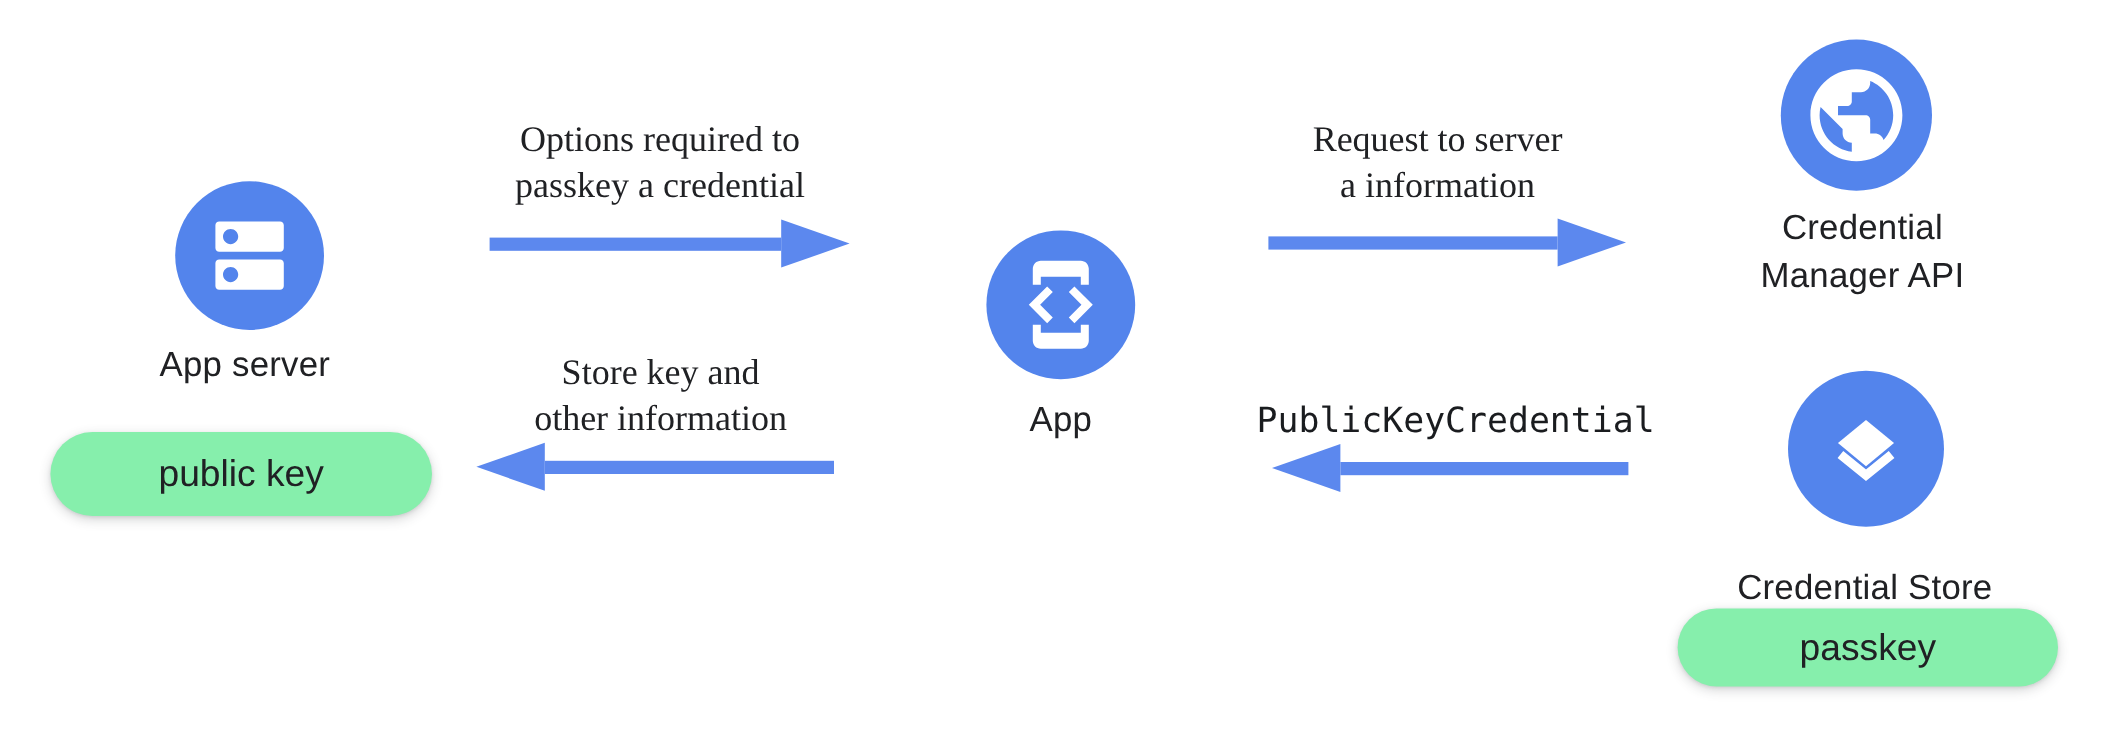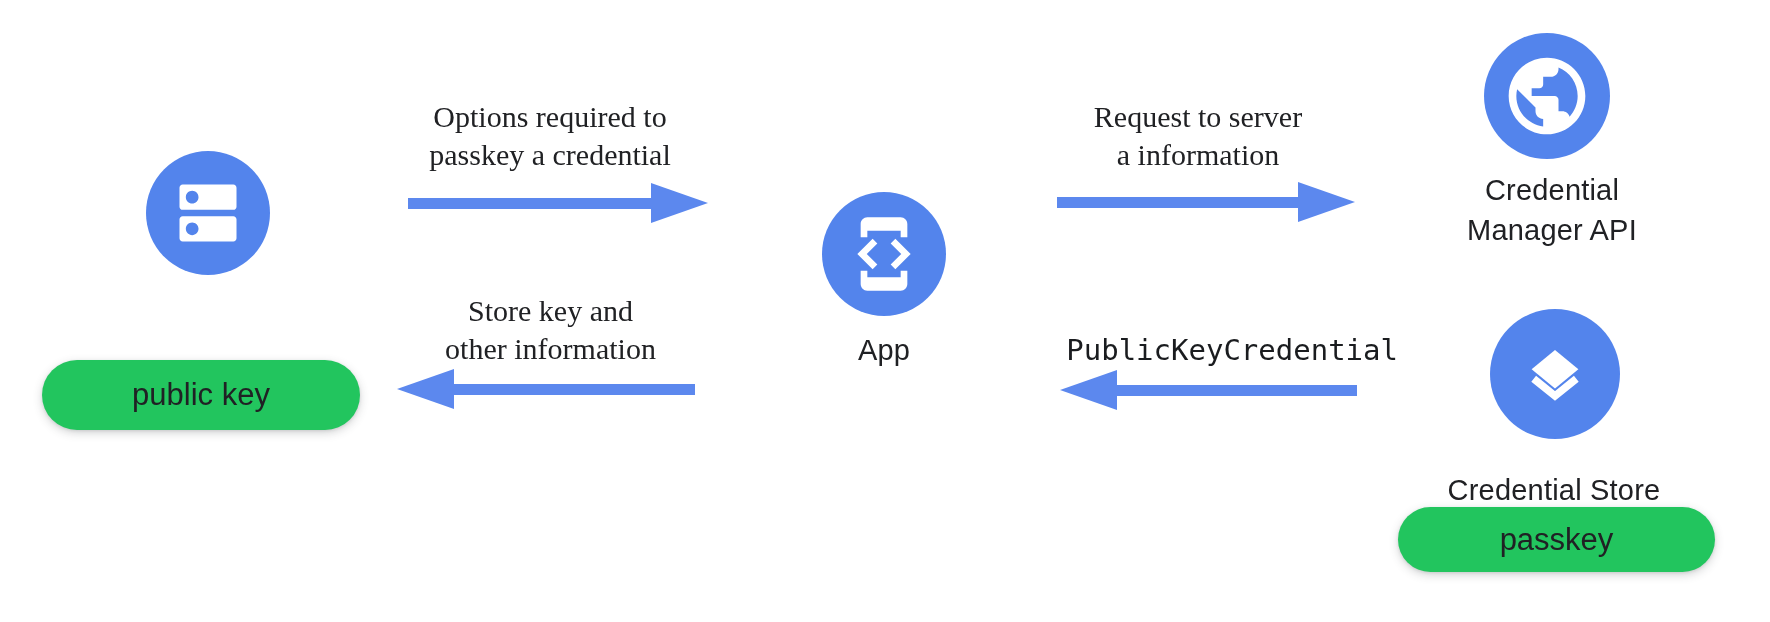--- a/index.html
+++ b/index.html
@@ -24,21 +24,21 @@
     position: absolute;
     text-align: center;
     font-size: 29px;
     font-weight: 500;
     letter-spacing: 0.2px;
     color: #202124;
     line-height: 40px;
   }
   .pill {
     position: absolute;
-    background: #22c55e;
+    background: #86efac;
     border-radius: 36px;
     box-shadow: 0 3px 10px rgba(60,64,67,0.22), 0 1px 3px rgba(60,64,67,0.12);
     display: flex;
     align-items: center;
     justify-content: center;
     font-size: 31px;
     font-weight: 500;
     color: #202124;
   }
   .arrow {
@@ -72,20 +72,21 @@
 </head>
 <body>
 
 <div class="canvas">
 
   <div class="circle" style="left:146px; top:151px; width:124px; height:124px;">
     <svg width="76" height="76" viewBox="0 0 24 24">
       <path fill="#ffffff" d="M20 13H4c-.55 0-1 .45-1 1v6c0 .55.45 1 1 1h16c.55 0 1-.45 1-1v-6c0-.55-.45-1-1-1zM7 19c-1.1 0-2-.9-2-2s.9-2 2-2 2 .9 2 2-.9 2-2 2zM20 3H4c-.55 0-1 .45-1 1v6c0 .55.45 1 1 1h16c.55 0 1-.45 1-1V4c0-.55-.45-1-1-1zM7 9c-1.1 0-2-.9-2-2s.9-2 2-2 2 .9 2 2-.9 2-2 2z"></path>
     </svg>
   </div>
+  <div class="node-label" style="left:54px; top:284px; width:300px;">App server</div>
   <div class="pill" style="left:42px; top:360px; width:318px; height:70px;">
     <span>public key</span>
   </div>
 
   <div class="arrow-label" style="left:400px; top:98px; width:300px;">
     <div>Options required to</div>
     <div>passkey a credential</div>
   </div>
   <div class="arrow right" style="left:408px; top:183px; width:300px;">
     <div class="shaft"></div>
@@ -111,21 +112,21 @@
   <div class="circle" style="left:1484px; top:33px; width:126px; height:126px;">
     <svg width="92" height="92" viewBox="0 0 24 24">
       <path fill="#ffffff" d="M12 2C6.48 2 2 6.48 2 12s4.48 10 10 10 10-4.48 10-10S17.52 2 12 2zm-1 17.93c-3.95-.49-7-3.85-7-7.93 0-.62.08-1.21.21-1.79L9 15v1c0 1.1.9 2 2 2v1.93zm6.9-2.54c-.26-.81-1-1.39-1.9-1.39h-1v-3c0-.55-.45-1-1-1H8v-2h2c.55 0 1-.45 1-1V7h2c1.1 0 2-.9 2-2v-.41c2.93 1.19 5 4.06 5 7.41 0 2.08-.8 3.97-2.1 5.39z"></path>
     </svg>
   </div>
   <div class="node-label" style="left:1397px; top:170px; width:310px;">
     <div>Credential</div>
     <div>Manager API</div>
   </div>
 
-  <div class="mono-label" style="left:1028px; top:332px; width:370px;text-align:right;">PublicKeyCredential</div>
+  <div class="mono-label" style="left:1028px; top:332px; width:370px;">PublicKeyCredential</div>
   <div class="arrow left" style="left:1060px; top:370px; width:297px;">
     <div class="head"></div>
     <div class="shaft"></div>
   </div>
 
   <div class="circle" style="left:1490px; top:309px; width:130px; height:130px;">
     <svg width="66" height="66" viewBox="0 0 48 48">
       <path fill="#ffffff" d="M24 6.5 L41 20.5 L24 34.5 L7 20.5 Z"></path>
       <path fill="none" stroke="#ffffff" stroke-width="5.5" d="M8.5 27.5 L24 40 L39.5 27.5"></path>
     </svg>

